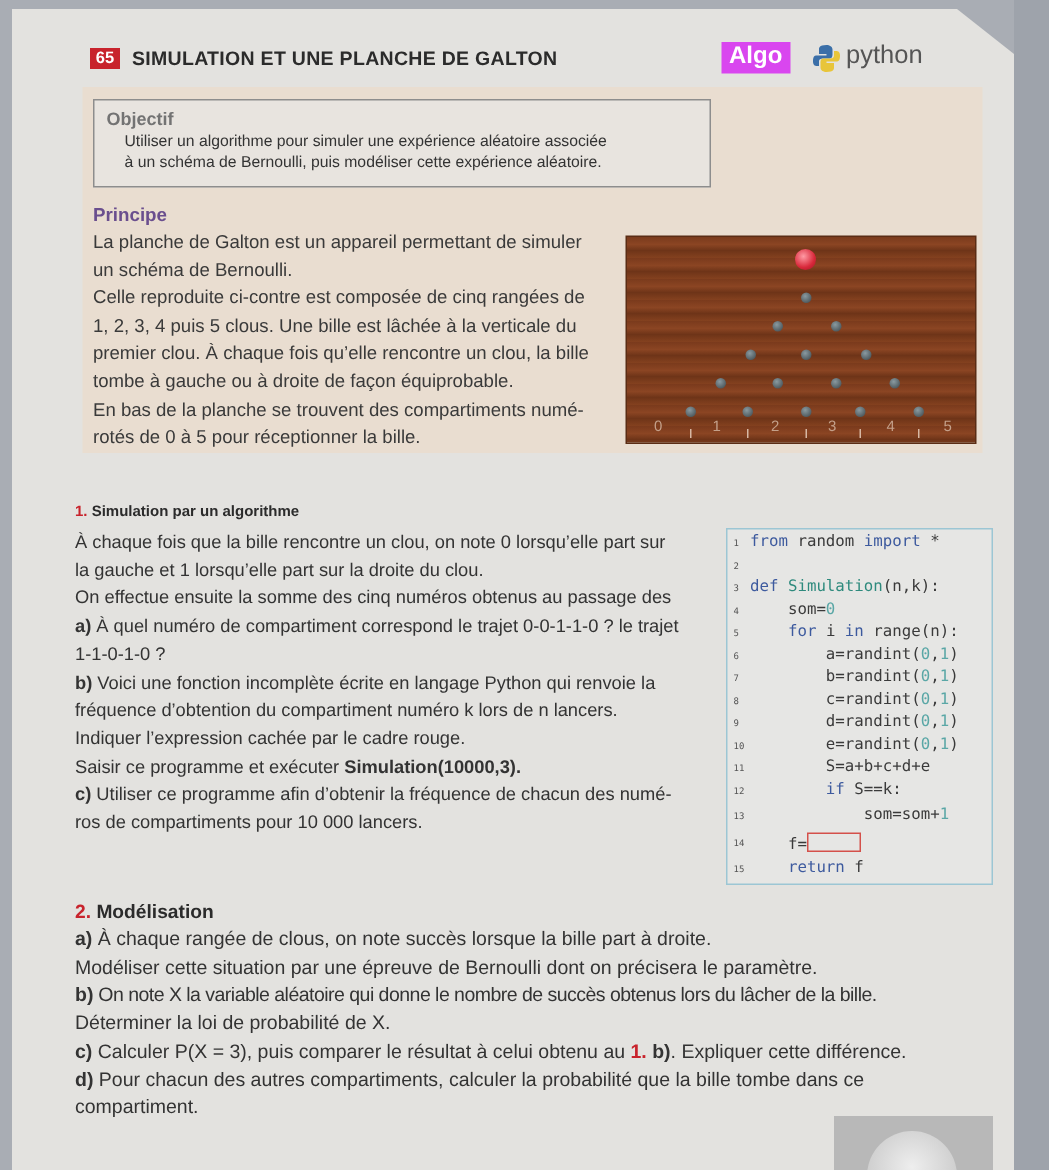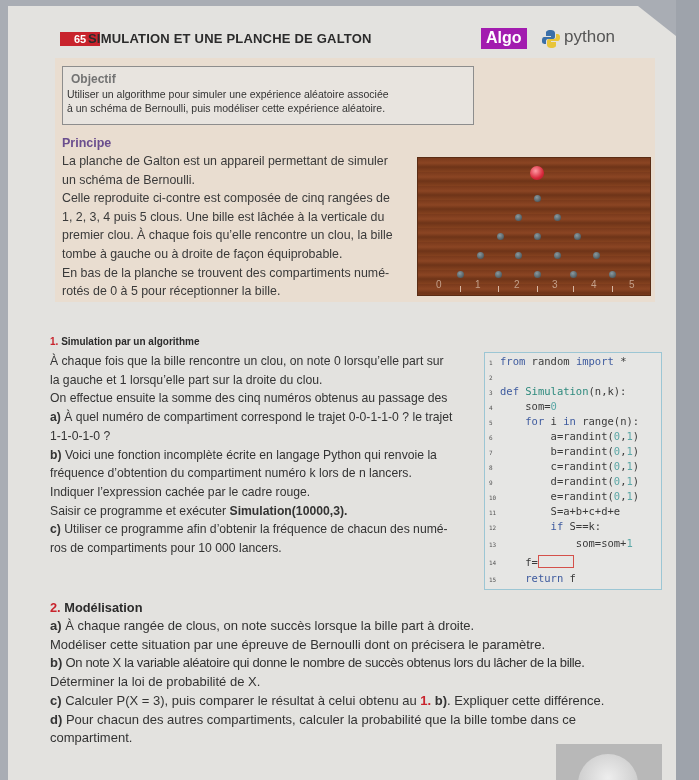--- a/index.html
+++ b/index.html
@@ -13,45 +13,45 @@
     position:absolute; left:8px; top:6px; width:668px; height:790px;
     background:#e3e2df;
     clip-path: polygon(0 0, 630px 0, 668px 30px, 668px 100%, 0 100%);
   }
   .rightgray {
     position:absolute; left:676px; top:0; width:23px; height:780px;
     background:#9ea3ab;
   }
   .header { position:absolute; left:60px; top:28px; width:600px; height:24px; }
   .num-badge {
-    position:absolute; left:0; top:4px; width:40px; height:14px;
+    position:absolute; left:0; top:4px; width:20px; height:14px;
     background:#c8232c; color:#fff; font-size:11px; font-weight:bold;
     text-align:center; line-height:14px;
   }
   .ex-title {
     position:absolute; left:28px; top:3px; font-size:13px; font-weight:bold;
     color:#2b2b2b; letter-spacing:0.2px;
   }
   .algo {
-    position:absolute; left:421px; top:0; background:#a21caf; color:#fff;
+    position:absolute; left:421px; top:0; background:#d946ef; color:#fff;
     font-weight:bold; font-size:16px; padding:1px 5px 2px 5px;
   }
   .py-logo { position:absolute; left:481px; top:1px; width:20px; height:20px; }
   .py-text { position:absolute; left:504px; top:-1px; font-size:17px; color:#555; }
 
   .panel {
     position:absolute; left:55px; top:58px; width:600px; height:244px;
     background:#e9ddd0;
   }
   .objectif {
     position:absolute; left:62px; top:66px; width:410px; height:57px;
     border:1px solid #8d8d8d; background:#e8e4df;
   }
   .obj-title { position:absolute; left:8px; top:5px; font-size:12px; font-weight:bold; color:#737373; }
-  .obj-text { position:absolute; left:4px; top:20px; font-size:10.5px; line-height:14px; color:#333; width:400px; }
+  .obj-text { position:absolute; left:20px; top:20px; font-size:10.5px; line-height:14px; color:#333; width:400px; }
 
   .principe-title { position:absolute; left:62px; top:136px; font-size:12.5px; font-weight:bold; color:#6a4e8e; }
   .principe-text {
     position:absolute; left:62px; top:152px; width:355px; font-size:12.4px;
     line-height:18.6px; color:#3a3a3a;
   }
   .principe-text span { display:block; white-space:nowrap; }
 
   .board {
     position:absolute; left:417px; top:157px; width:232px; height:137px;

